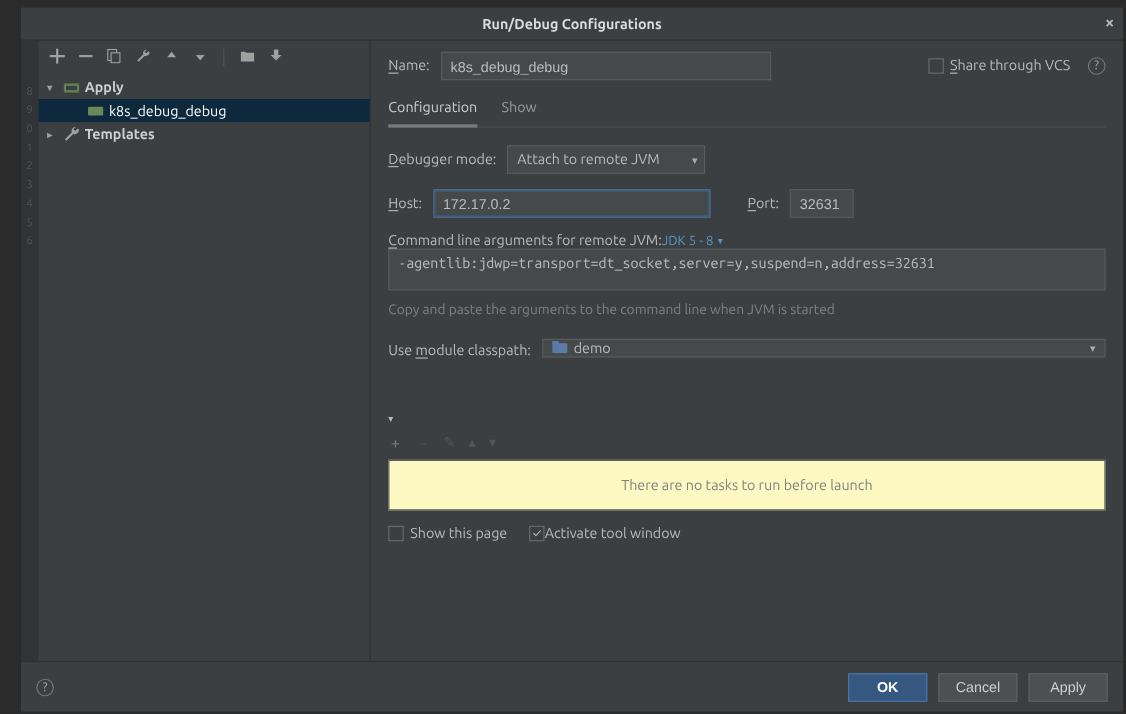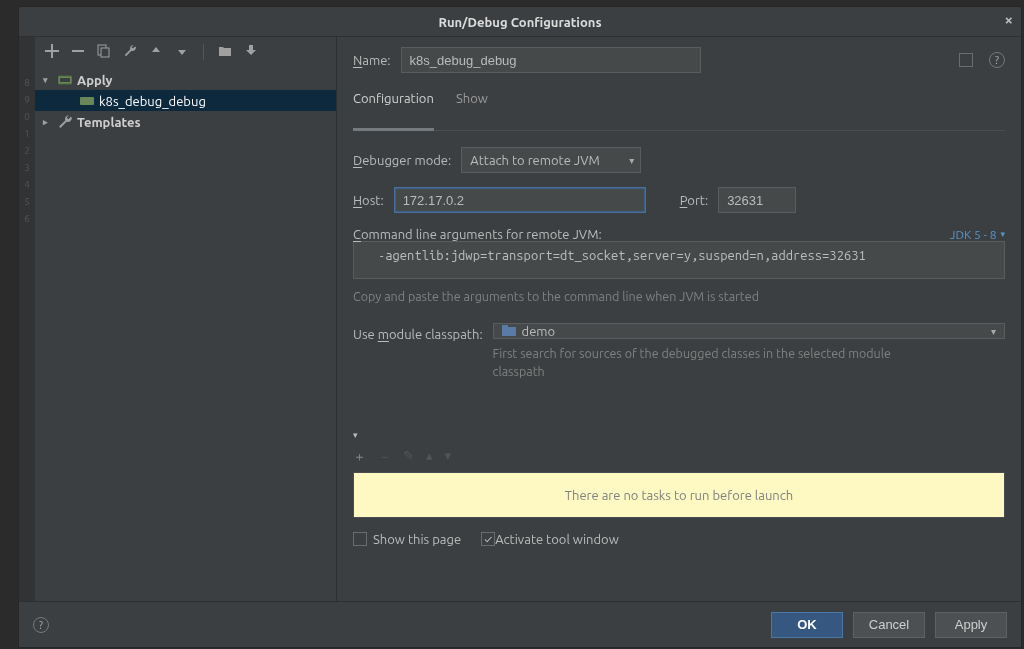--- a/index.html
+++ b/index.html
@@ -137,21 +137,21 @@
     font-size: 11px; color:#aaa;
   }
   
   .tabs {
     display: flex;
     gap: 22px;
     border-bottom: 1px solid #4a4d4f;
     margin-top: 12px;
   }
   .tab {
-    padding: 6px 0 23px 0;
+    padding: 6px 0 8px 0;
     color: #9b9b9b;
     cursor: pointer;
   }
   .tab.active {
     color: #d0d0d0;
     border-bottom: 3px solid #747a7d;
     margin-bottom: -1px;
   }
   .form {
     padding-top: 16px;
@@ -163,30 +163,30 @@
     position: relative;
     display: inline-flex;
     align-items: center;
     padding-right: 22px;
     min-width: 180px;
   }
   .select .caret {
     position: absolute; right: 6px; font-size: 10px; color: #aaa;
   }
   .hostport .host-in { width: 252px; }
-  .hostport .port-in { width: 78px; text-align:left; }
-  .cmdhdr { display:flex; align-items:center; justify-content:space-between; }
+  .hostport .port-in { width: 58px; text-align:left; }
+  .cmdhdr { display:flex; align-items:center; justify-content:flex-start; }
   .jdk { color: #5896c9; font-size: 12px; display:flex; align-items:center; gap:4px; }
   .cmdbox {
     background: #45494a;
     border: 1px solid #5a5d5e;
     color: #bcbcbc;
     font-family: "Ubuntu Mono","Consolas",monospace;
     font-size: 13px;
-    padding: 6px 24px;
+    padding: 6px 8px;
     height: 38px;
     white-space: nowrap;
     overflow: hidden;
   }
   .hint { color: #808080; font-size: 12.5px; }
   .module-sel { flex:1; min-width: 300px; }
   .module-sel .caret { right: 8px; }
   .module-label { color:#bbbbbb; }
   .module-row { align-items:flex-start; }
   .module-hint { margin-left: 0; margin-top:6px; color:#808080; max-width: 440px; line-height:1.4; }
@@ -340,20 +340,21 @@
     </div>
 
     <div class="right">
 
       <div class="row">
         <span class="label"><span class="u">N</span>ame:</span>
         <input class="input name-input" value="k8s_debug_debug" style="">
         <div class="header-right">
           <label class="row" style="gap:6px">
             <span class="check"></span>
+            <span><span class="u">S</span>hare through VCS</span>
           </label>
           <span class="help-circle">?</span>
         </div>
       </div>
 
       <div class="tabs">
         <div class="tab active">Configuration</div>
         <div class="tab">Show</div>
       </div>
 
@@ -393,21 +394,20 @@
             <div class="select module-sel">
               <span class="folder-icon" style="margin-right:6px">
                 <svg viewBox="0 0 14 12">
                     <rect x="0" y="1" width="6" height="3" fill="#5a7aa8"></rect>
                     <rect x="0" y="3" width="14" height="9" fill="#5a7aa8"></rect>
                   </svg>
               </span>
               <span>demo</span>
               <span class="caret">▾</span>
             </div>
-            <div class="module-hint hint">First search for sources of the debugged classes in the selected module classpath</div>
           </div>
         </div>
 
         <div class="before">
           <div class="before-header">
             <span style="font-size:9px">▾</span>
           </div>
           <div class="mini-toolbar">
             <span>＋</span>
             <span class="disabled">－</span>

